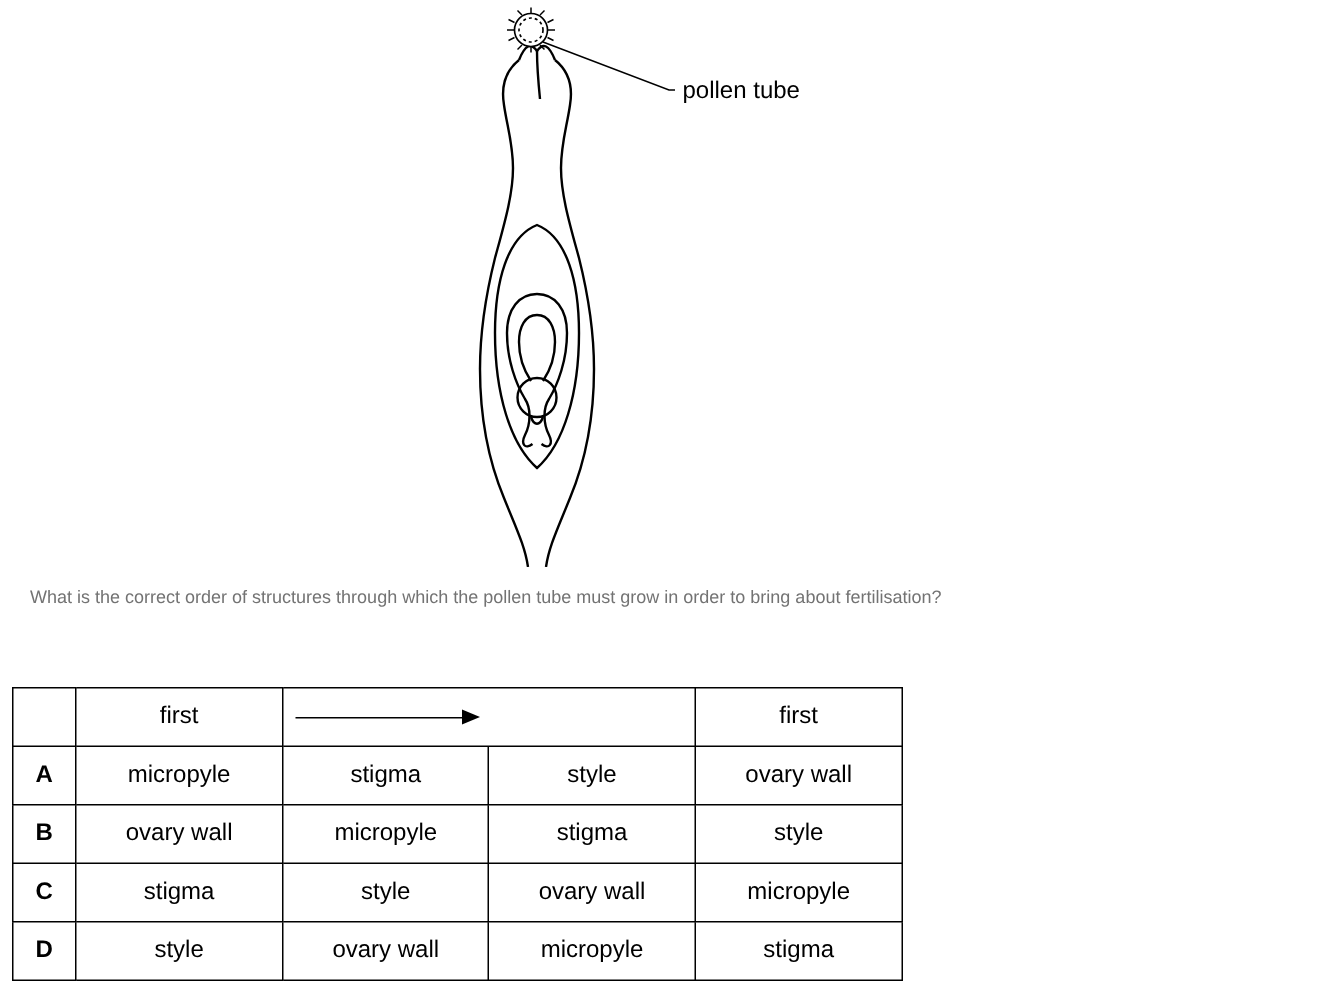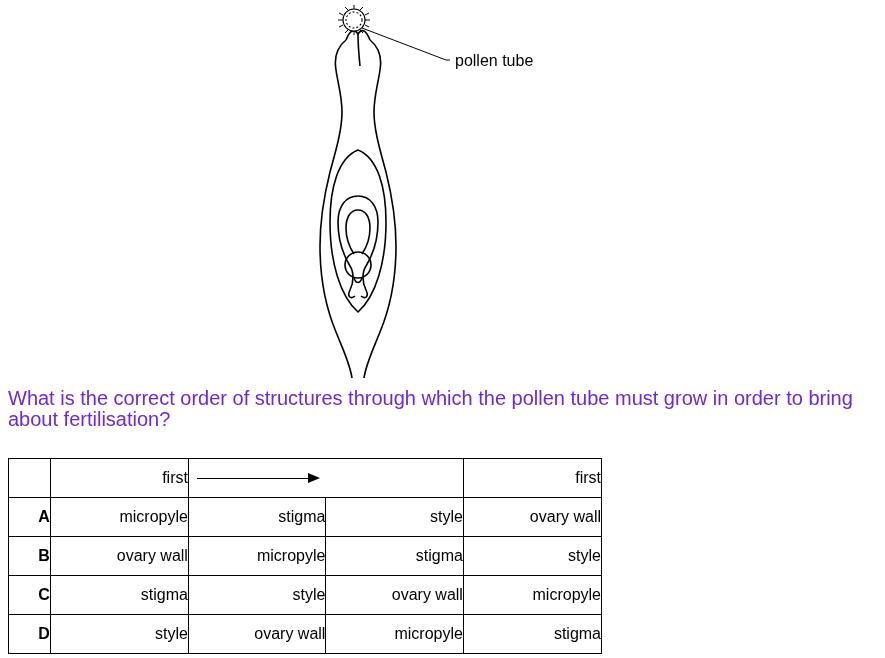--- a/index.html
+++ b/index.html
@@ -38,40 +38,40 @@
     white-space: nowrap;
   }
 
   #pollen-tube-label {
     left: 455px;
     top: 52px;
   }
 
   #question-text {
     position: absolute;
-    left: 8px;
+    left: 20px;
     top: 388px;
     width: 860px;
-    font-size: 20px;
+    font-size: 12px;
     line-height: 21px;
-    color: #6d28d9;
+    color: #737373;
   }
 
   #answer-table {
     position: absolute;
     left: 8px;
     top: 458px;
     border-collapse: collapse;
     table-layout: fixed;
     width: 594px;
   }
   #answer-table td {
     border: 1px solid #000;
     font-size: 16px;
-    text-align: right;
+    text-align: center;
     vertical-align: middle;
     padding: 0;
     height: 38px;
   }
   #answer-table td.letter-cell {
     width: 40px;
     font-weight: bold;
   }
   #answer-table td.opt-cell {
     width: 134px;

